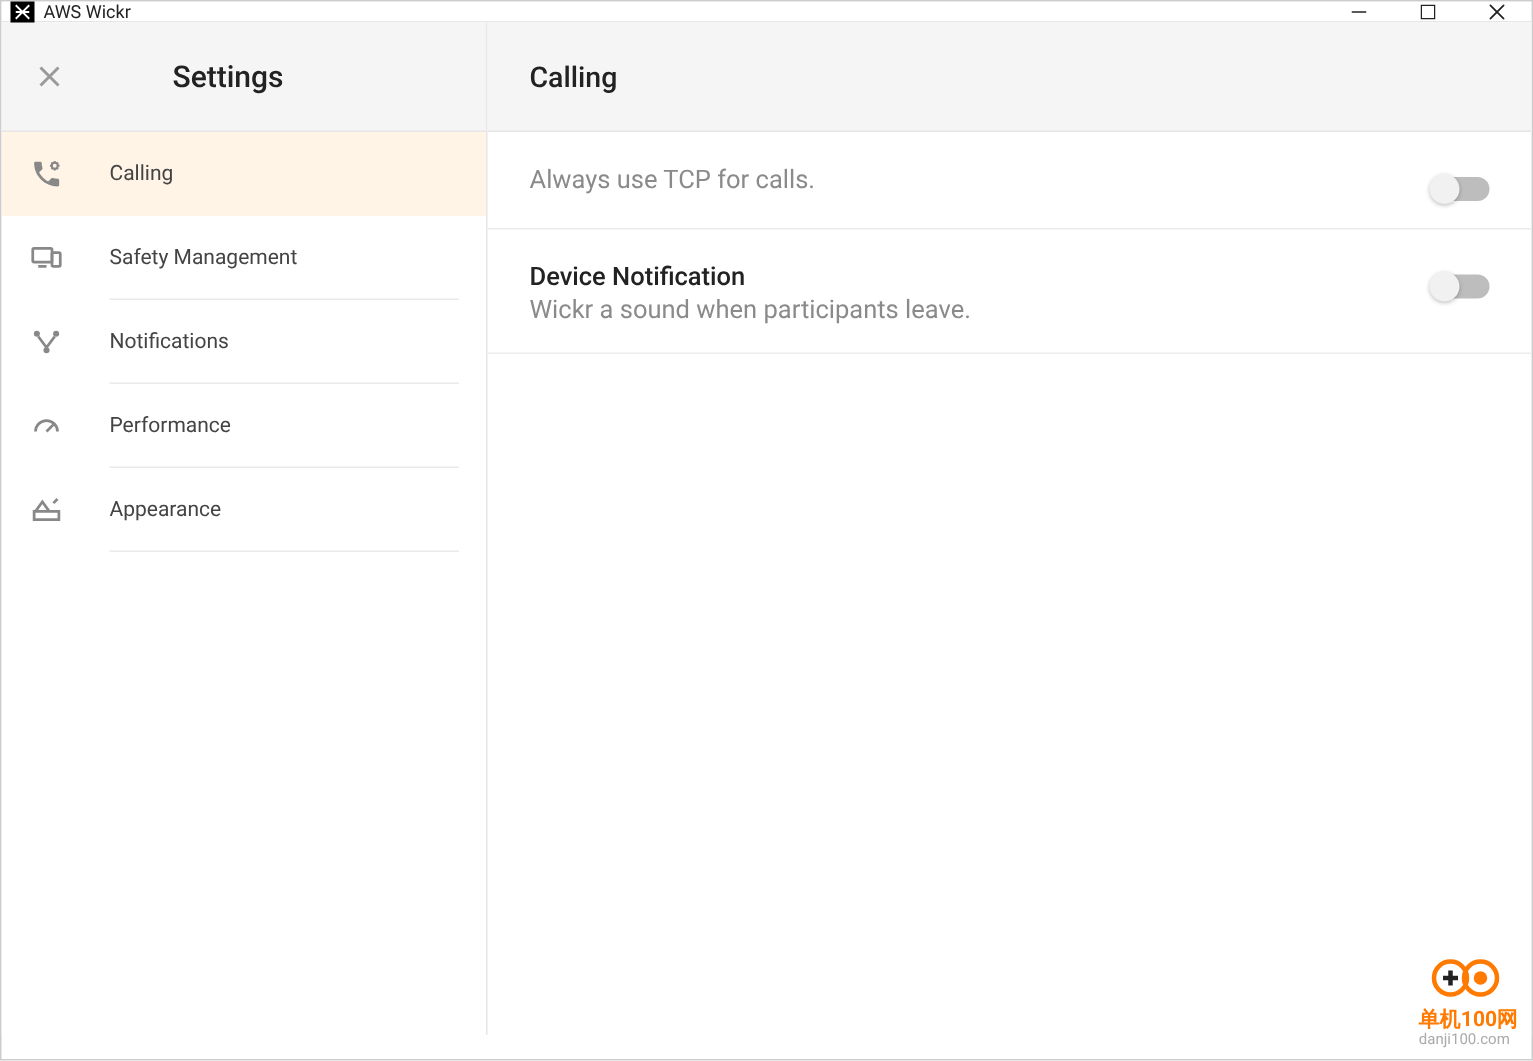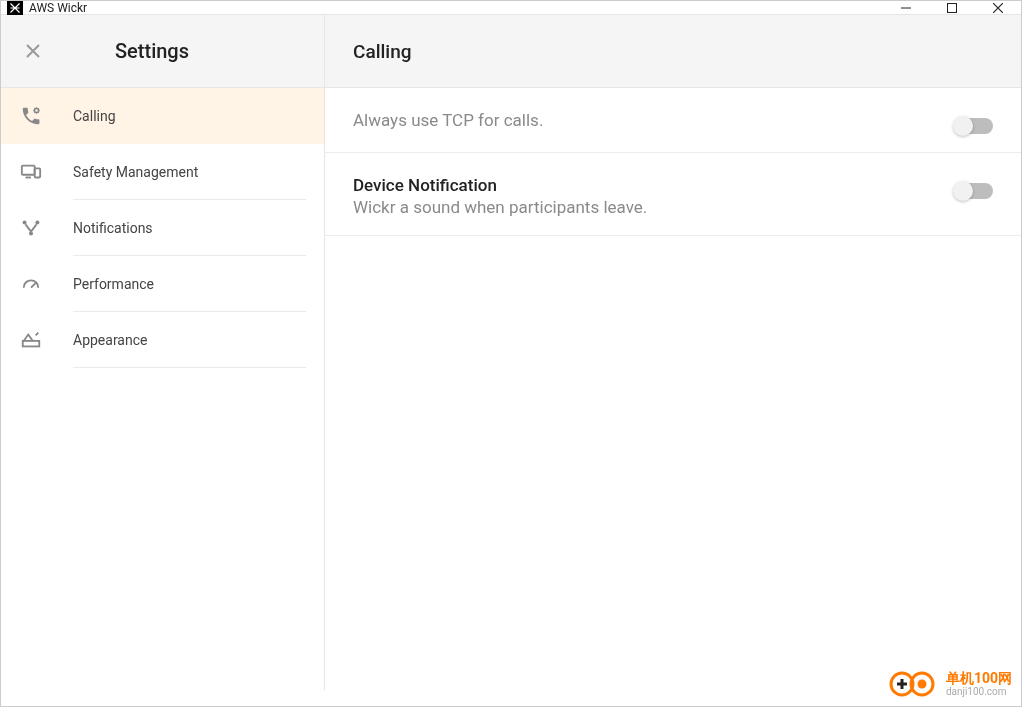--- a/index.html
+++ b/index.html
@@ -154,20 +154,21 @@
   }
   
   .watermark {
     position: absolute;
     right: 10px;
     bottom: 8px;
     display: flex;
     align-items: center;
     gap: 6px;
     font-size: 12px;
+    flex-direction: column;
   }
   .wm-logo {
     width: 52px; height: 30px;
     display: inline-flex; align-items: center; justify-content: center;
   }
   .wm-text { display: flex; flex-direction: column; line-height: 1.1; }
   .wm-text .line1 { color: #ff7a00; font-size: 14px; font-weight: 700; }
   .wm-text .line2 { color: #aaa; font-size: 10px; }
 </style>
 </head>

